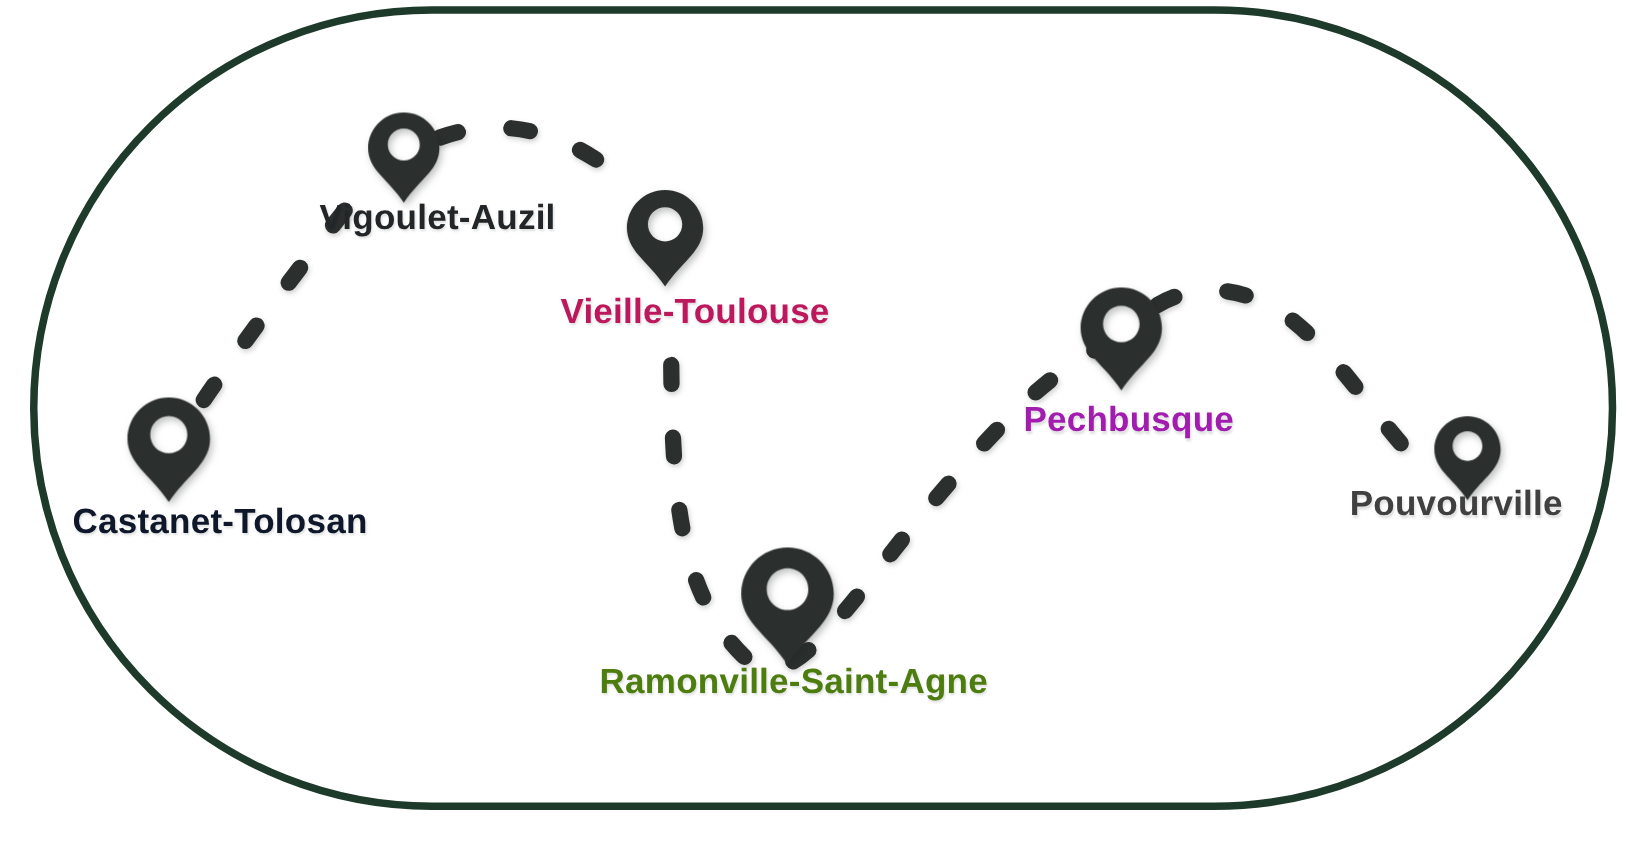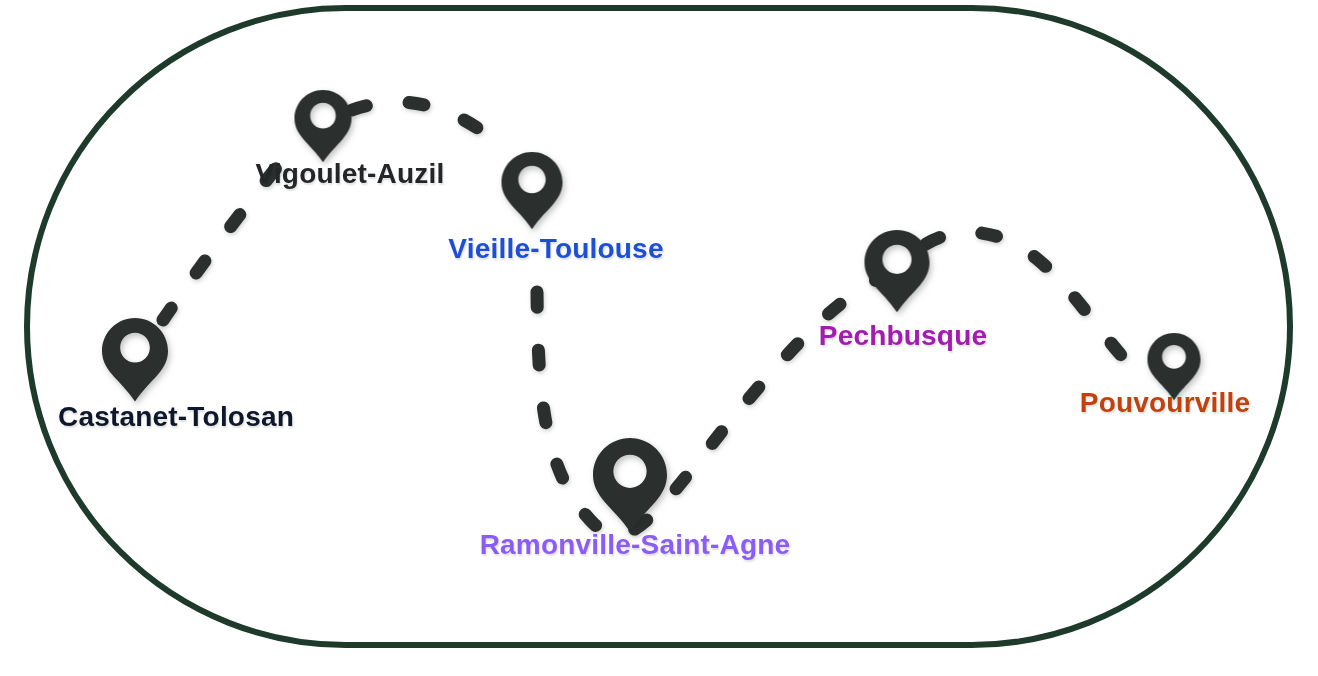--- a/index.html
+++ b/index.html
@@ -55,18 +55,18 @@
         <path d="M30 0C13.43 0 0 13.43 0 30c0 8.3 3.7 14.8 9 21.2 5.9 7 13.7 13.9 21 24.8 7.3-10.9 15.1-17.8 21-24.8 5.3-6.4 9-12.9 9-21.2C60 13.43 46.57 0 30 0zM30 40.5c-7.46 0-13.5-6.04-13.5-13.5S22.54 13.5 30 13.5 43.5 19.54 43.5 27 37.46 40.5 30 40.5z" fill="#2b2f2d" fill-rule="evenodd" transform="translate(294.5 90) scale(0.95)"></path>
         <path d="M30 0C13.43 0 0 13.43 0 30c0 8.3 3.7 14.8 9 21.2 5.9 7 13.7 13.9 21 24.8 7.3-10.9 15.1-17.8 21-24.8 5.3-6.4 9-12.9 9-21.2C60 13.43 46.57 0 30 0zM30 40.5c-7.46 0-13.5-6.04-13.5-13.5S22.54 13.5 30 13.5 43.5 19.54 43.5 27 37.46 40.5 30 40.5z" fill="#2b2f2d" fill-rule="evenodd" transform="translate(501.5 152) scale(1.0166666666666666)"></path>
         <path d="M30 0C13.43 0 0 13.43 0 30c0 8.3 3.7 14.8 9 21.2 5.9 7 13.7 13.9 21 24.8 7.3-10.9 15.1-17.8 21-24.8 5.3-6.4 9-12.9 9-21.2C60 13.43 46.57 0 30 0zM30 40.5c-7.46 0-13.5-6.04-13.5-13.5S22.54 13.5 30 13.5 43.5 19.54 43.5 27 37.46 40.5 30 40.5z" fill="#2b2f2d" fill-rule="evenodd" transform="translate(593 438) scale(1.2333333333333334)"></path>
         <path d="M30 0C13.43 0 0 13.43 0 30c0 8.3 3.7 14.8 9 21.2 5.9 7 13.7 13.9 21 24.8 7.3-10.9 15.1-17.8 21-24.8 5.3-6.4 9-12.9 9-21.2C60 13.43 46.57 0 30 0zM30 40.5c-7.46 0-13.5-6.04-13.5-13.5S22.54 13.5 30 13.5 43.5 19.54 43.5 27 37.46 40.5 30 40.5z" fill="#2b2f2d" fill-rule="evenodd" transform="translate(864.5 230) scale(1.0833333333333333)"></path>
         <path d="M30 0C13.43 0 0 13.43 0 30c0 8.3 3.7 14.8 9 21.2 5.9 7 13.7 13.9 21 24.8 7.3-10.9 15.1-17.8 21-24.8 5.3-6.4 9-12.9 9-21.2C60 13.43 46.57 0 30 0zM30 40.5c-7.46 0-13.5-6.04-13.5-13.5S22.54 13.5 30 13.5 43.5 19.54 43.5 27 37.46 40.5 30 40.5z" fill="#2b2f2d" fill-rule="evenodd" transform="translate(1147.5 333) scale(0.8833333333333333)"></path>
       </g>
   </svg>
   <div id="labels">
       <div class="loc-label" style="left: 176px; top: 402px; color: #0f172a;">Castanet-Tolosan</div>
       <div class="loc-label" style="left: 331px; top: 159px; color: rgb(35, 38, 40); margin-left: 19px;">Vigoulet-Auzil</div>
-      <div class="loc-label" style="left: 556px; top: 234px; color: #1d4ed8; text-align: center;">Vieille-Toulouse</div>
-      <div class="loc-label" style="left: 635px; top: 530px; color: #8b5cf6;">Ramonville-Saint-Agne</div>
+      <div class="loc-label" style="left: 556px; top: 234px; color: #be185d; text-align: center;">Vieille-Toulouse</div>
+      <div class="loc-label" style="left: 635px; top: 530px; color: #4d7c0f;">Ramonville-Saint-Agne</div>
       <div class="loc-label" style="left: 903px; top: 321px; color: #a21caf;">Pechbusque</div>
-      <div class="loc-label" style="left: 1165px; top: 388px; color: #c2410c; text-align: right;">Pouvourville</div>
+      <div class="loc-label" style="left: 1165px; top: 388px; color: #404040; text-align: right;">Pouvourville</div>
     </div>
 </div>
 
 </body></html>

